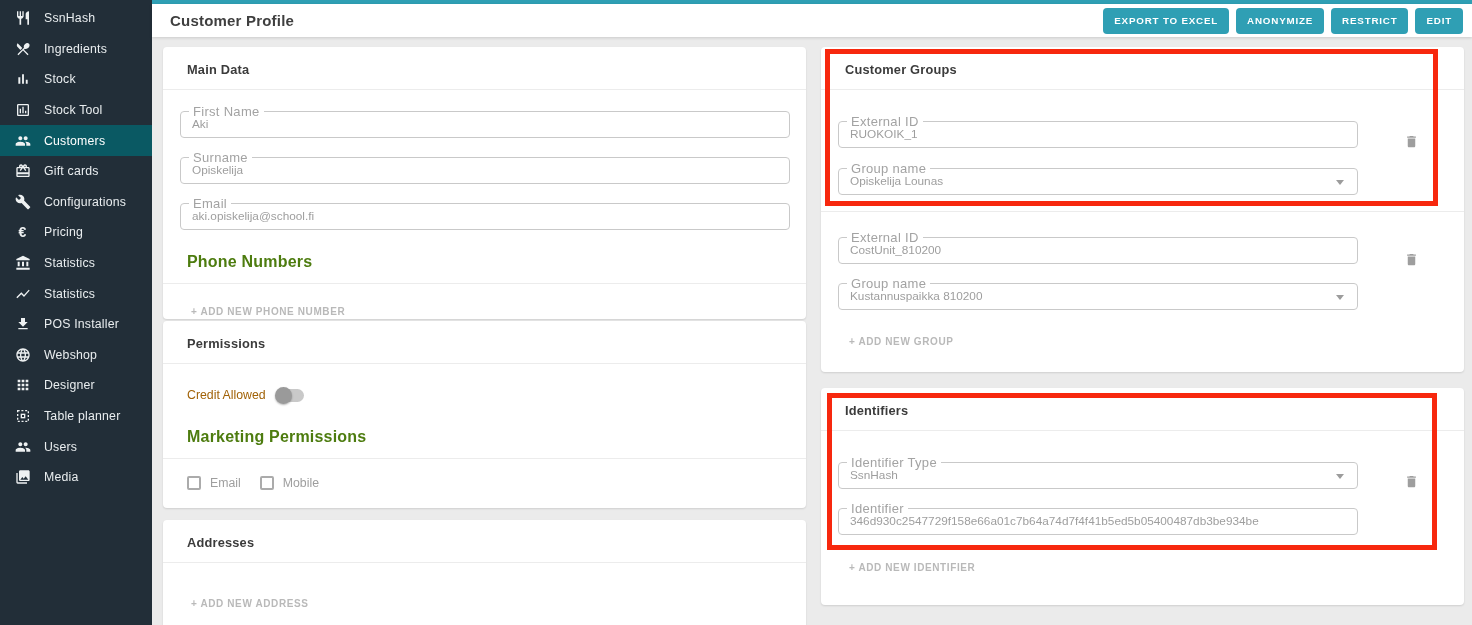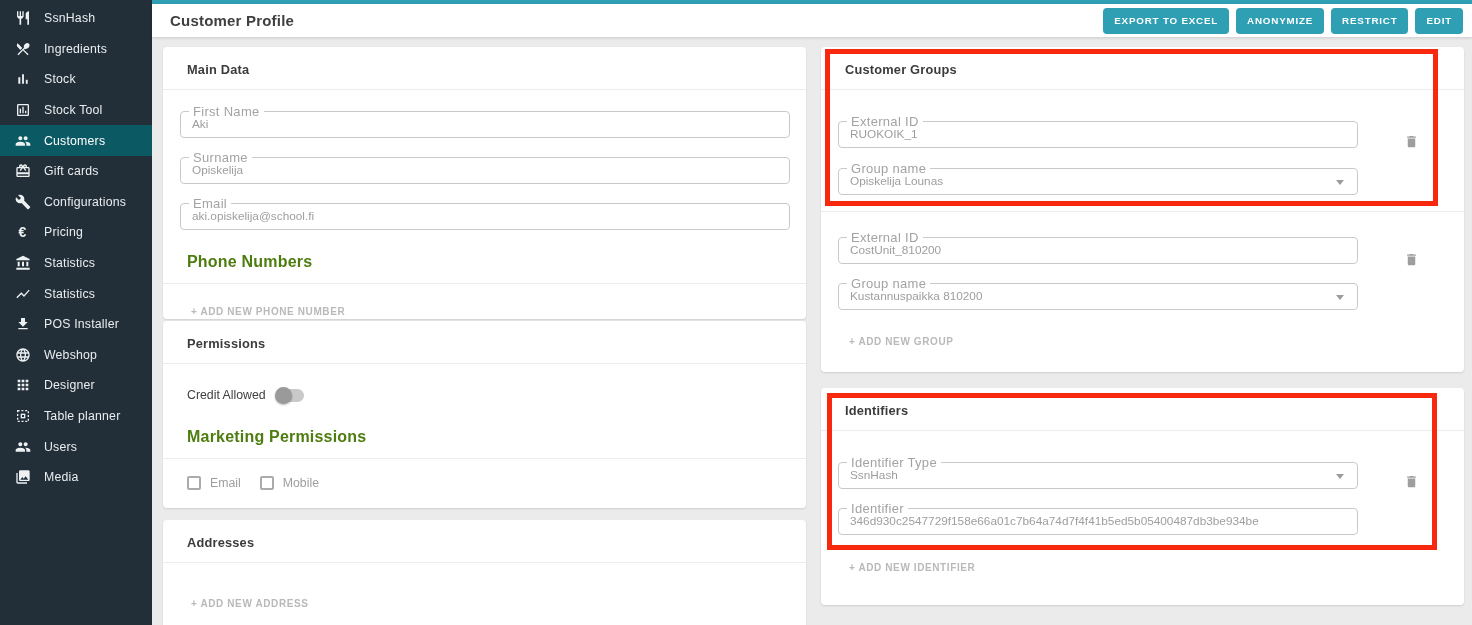--- a/index.html
+++ b/index.html
@@ -86,21 +86,21 @@
   }
 
   
   .card-maindata { height:272px; overflow:hidden; }
   .card-maindata .sub-header { padding-top:4px; }
   .card-maindata .add-link { margin:22px 0 0 28px; }
 
   
   .card-permissions { margin-top:2px; height:187px; overflow:hidden; }
   .credit-row { display:flex; align-items:center; gap:11px; padding:24px 24px 0; }
-  .credit-label { font-size:12.3px; color:#404040; }
+  .credit-label { font-size:12.3px; color:#a16207; }
   .switch { position:relative; width:27px; height:13px; background:#c9c9c9; border-radius:7px; cursor:pointer; }
   .switch .knob {
     position:absolute; left:-2px; top:-2px; width:17px; height:17px;
     border-radius:50%; background:#9a9a9a; box-shadow:0 1px 2px rgba(0,0,0,.3);
   }
   .card-permissions .sub-header { padding-top:26px; }
   .checkbox-row { display:flex; align-items:center; gap:19px; padding:17px 24px 0; }
   .checkbox-item { display:flex; align-items:center; gap:9px; cursor:pointer; }
   .checkbox-box { width:14px; height:14px; border:2px solid #ababab; border-radius:2px; background:#fff; }
   .checkbox-label { font-size:12.3px; color:#9e9e9e; }

